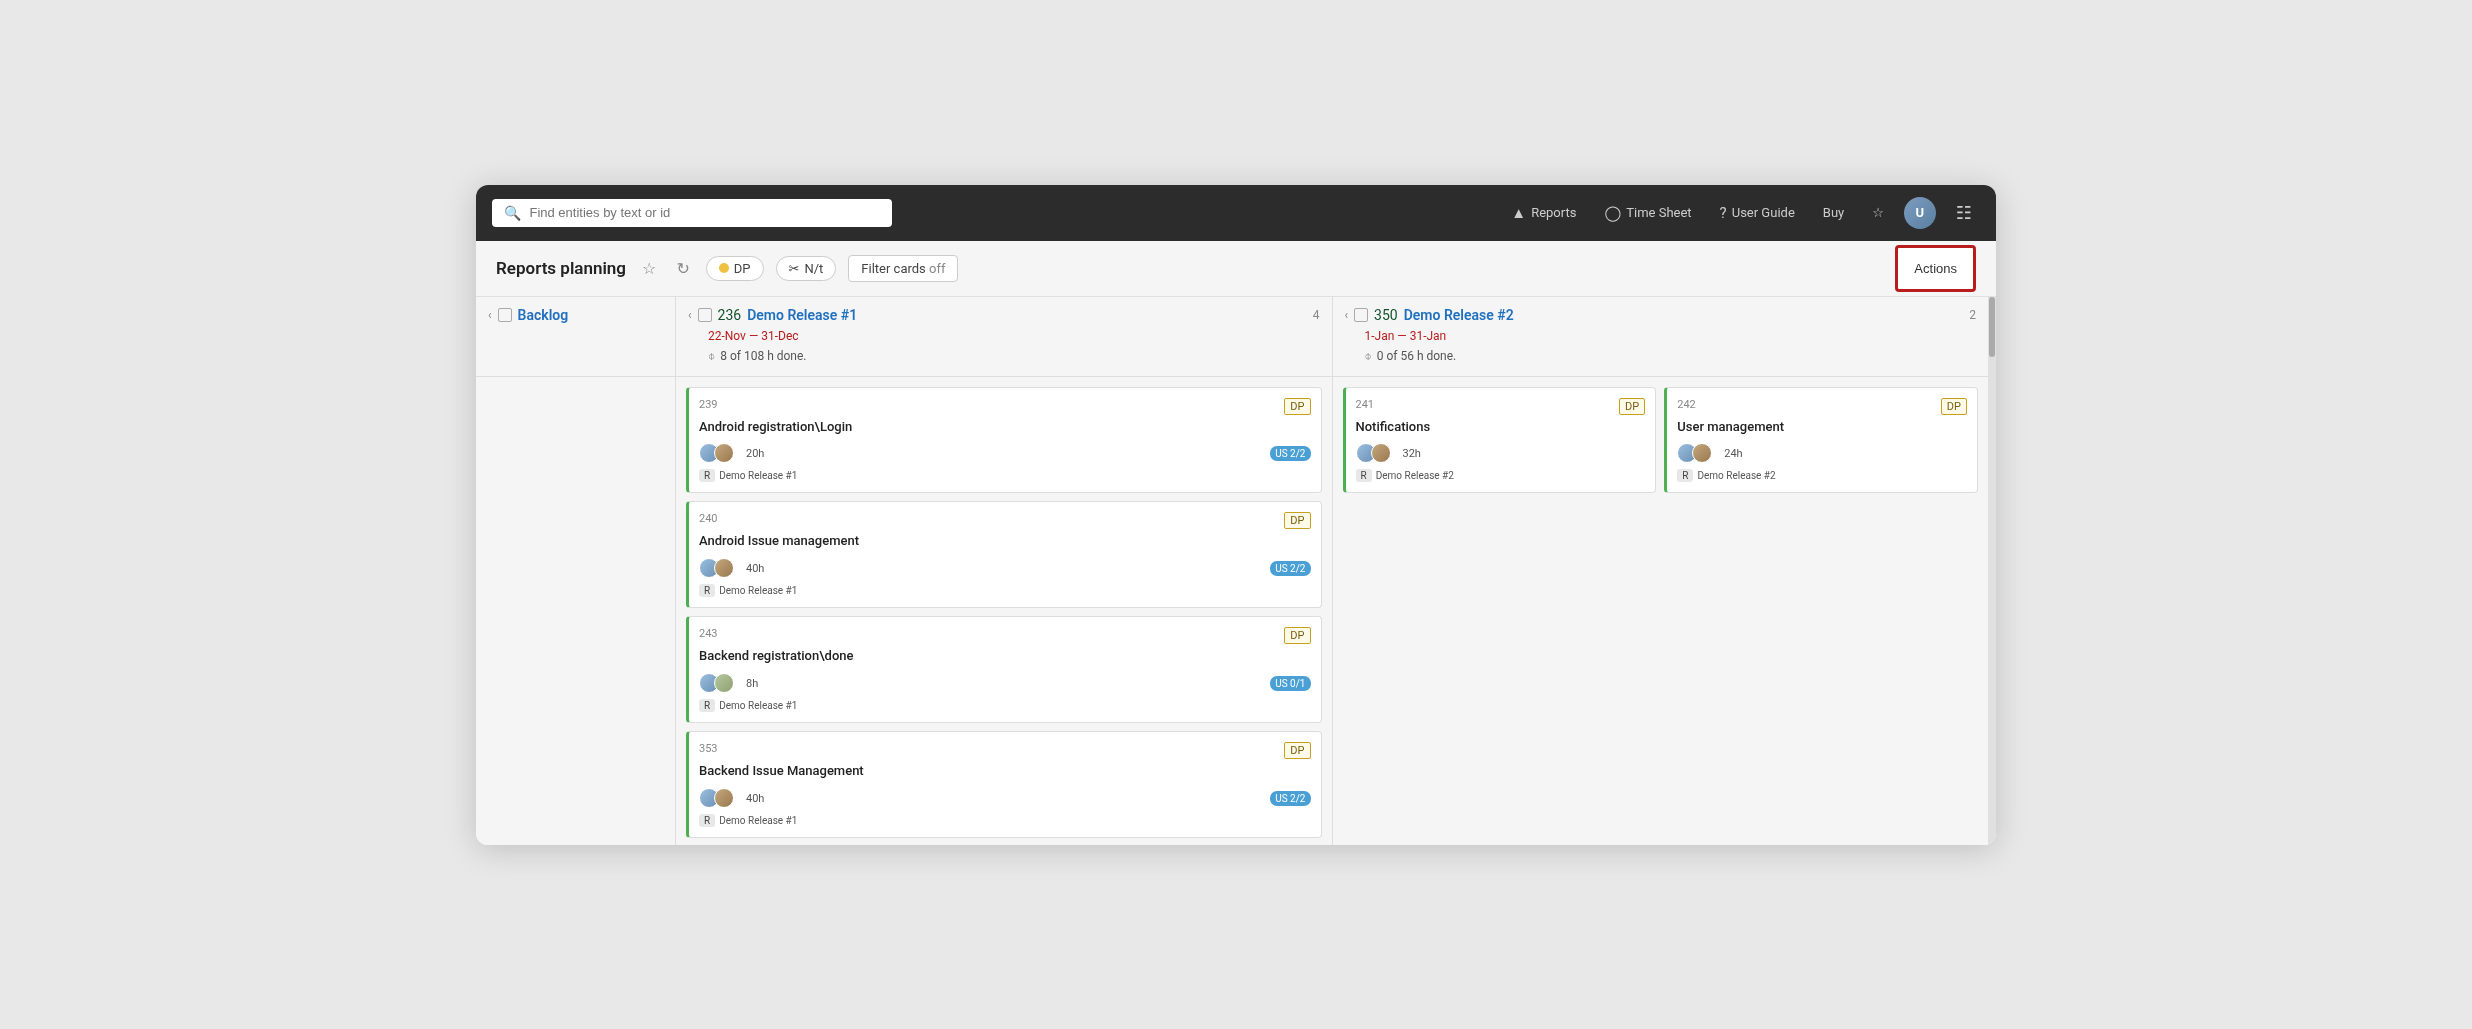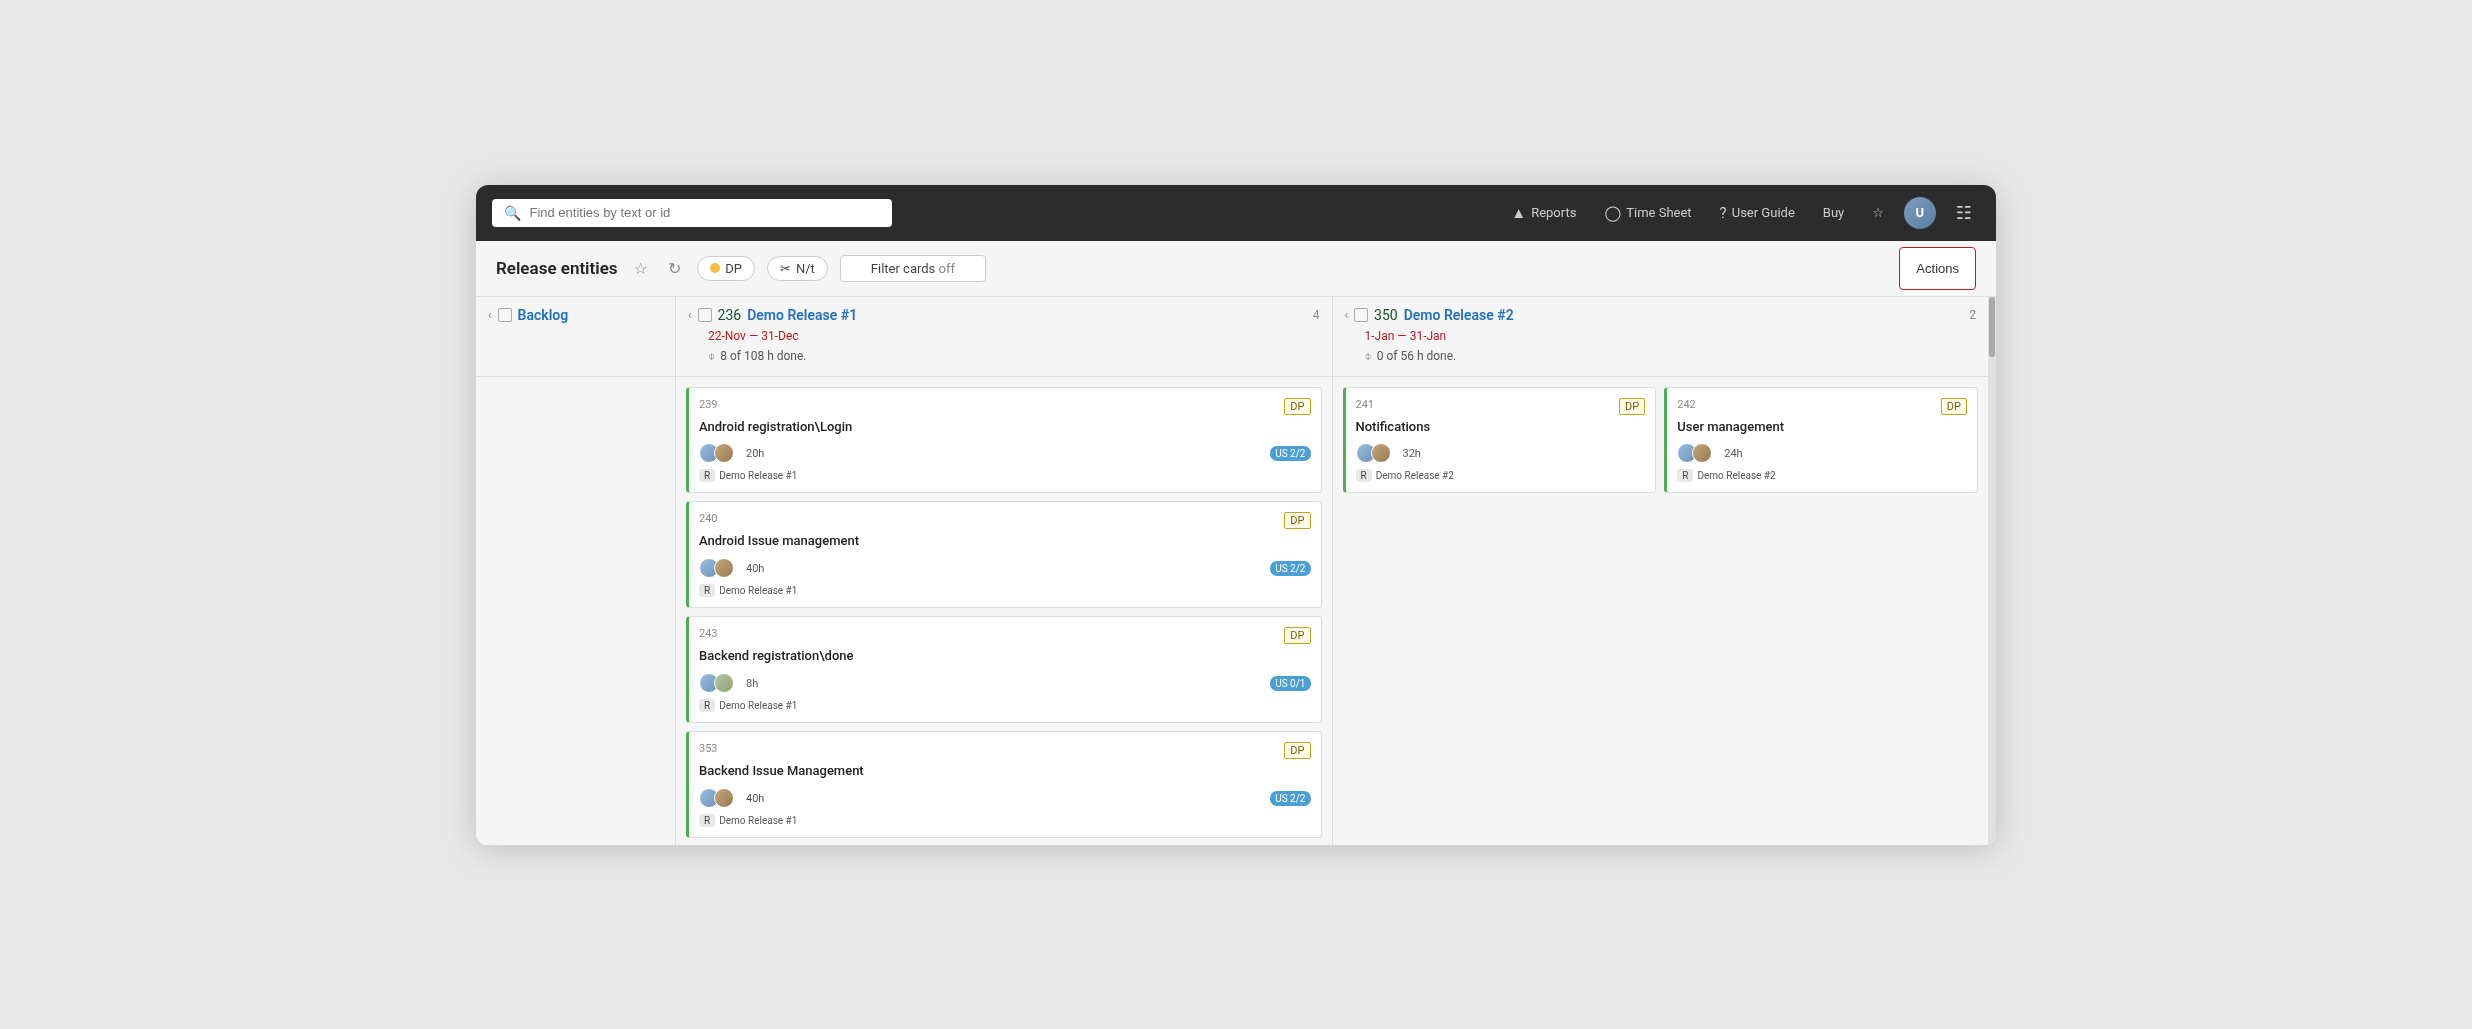--- a/index.html
+++ b/index.html
@@ -123,30 +123,30 @@
     }
     .tag-dot {
       width: 10px;
       height: 10px;
       border-radius: 50%;
       background: #f0c040;
     }
     .filter-btn {
       border: 1px solid #ccc;
       border-radius: 4px;
-      padding: 5px 30px;
+      padding: 5px 12px;
       font-size: 13px;
       background: #fff;
       cursor: pointer;
       color: #444;
     }
     .filter-btn .off { color: #888; }
     .spacer { flex: 1; }
     .actions-btn {
-      border: 1px solid #b91c1c;
+      border: 3px solid #b91c1c;
       border-radius: 4px;
       padding: 13px 16px;
       font-size: 13px;
       background: #fff;
       cursor: pointer;
       color: #333;
     }
 
     
     .board {
@@ -385,21 +385,21 @@
       <span>Buy</span>
     </div>
     <div class="nav-item">
       <span>☆</span>
     </div>
     <div class="nav-avatar">U</div>
     <div class="nav-tune">☷</div>
   </div>
 
   <div class="toolbar">
-    <span class="toolbar-title">Release entities</span>
+    <span class="toolbar-title">Reports planning</span>
     <button class="toolbar-icon-btn">☆</button>
     <button class="toolbar-icon-btn">↻</button>
     <div class="tag-pill">
       <span class="tag-dot"></span>
       <span>DP</span>
     </div>
     <div class="tag-pill">
       <span>✂</span>
       <span>N/t</span>
     </div>

